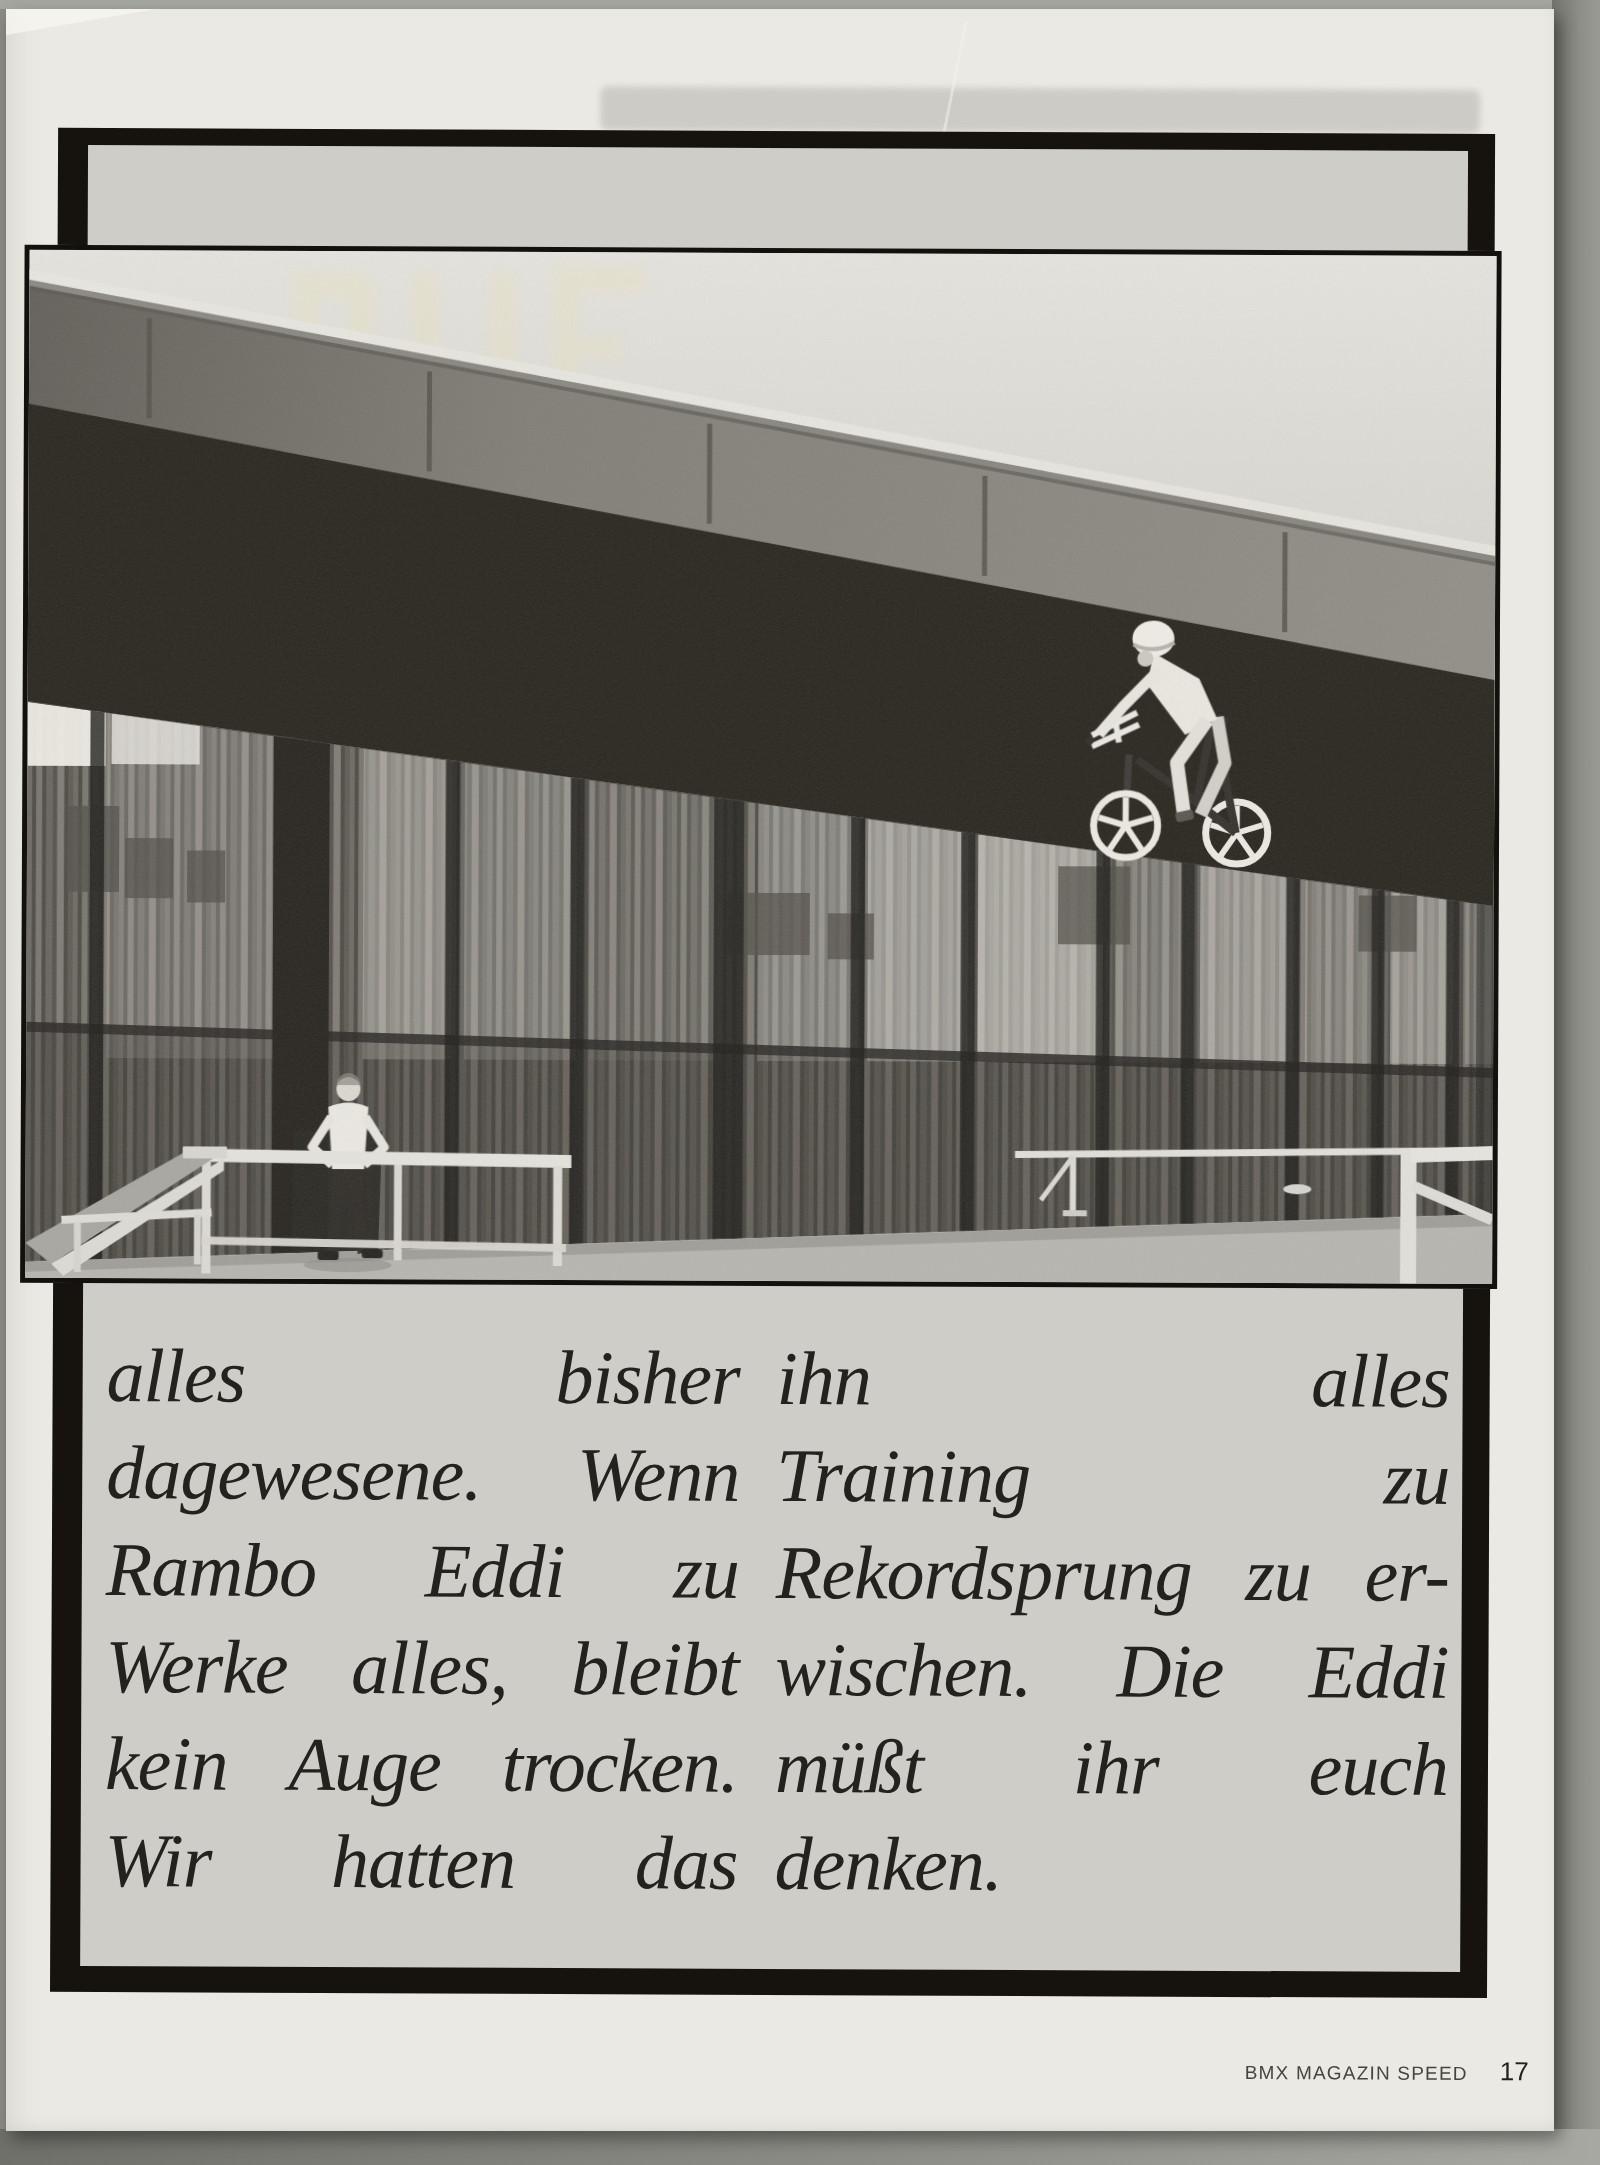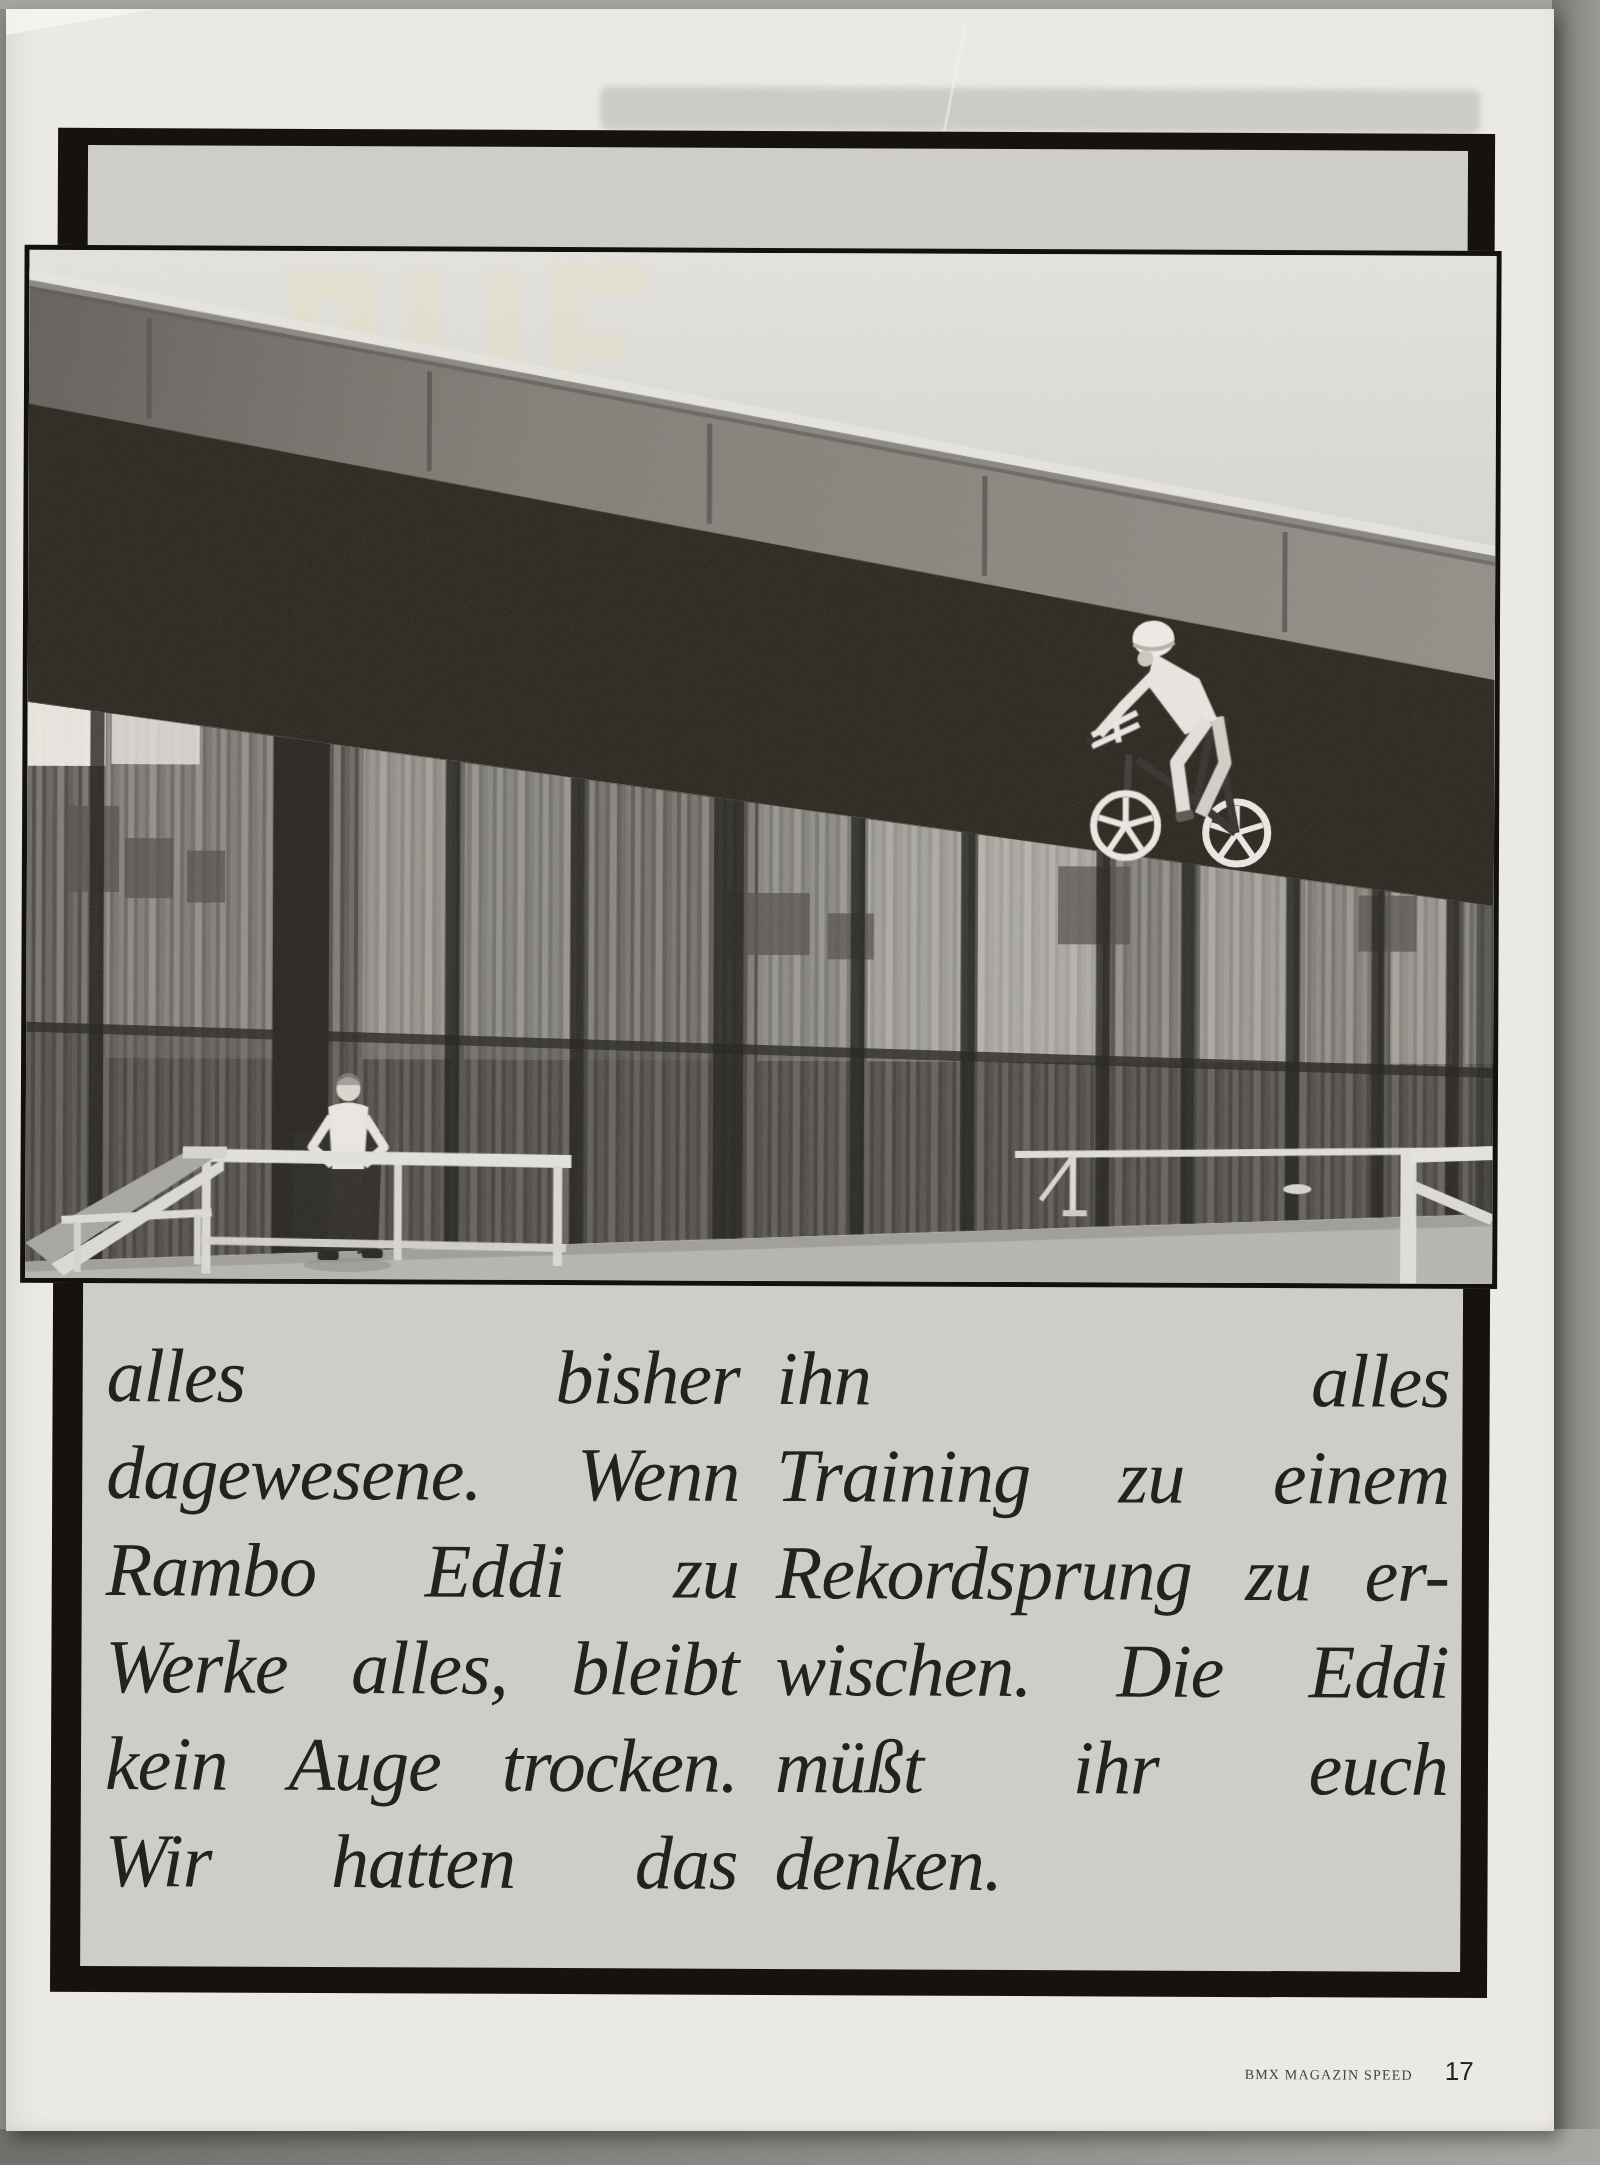--- a/index.html
+++ b/index.html
@@ -43,21 +43,21 @@
   
   .col{position:absolute;top:1187px;color:#24221e;
     font-family:"Liberation Serif", serif;font-style:italic;font-size:76px;letter-spacing:-1px;}
   .col-left{left:24px;width:633px;}
   .col-right{left:694px;width:673px;}
   .line{height:97px;display:flex;justify-content:space-between;align-items:baseline;white-space:nowrap;}
   .line.no-justify{justify-content:flex-start;gap:.3em;}
   
   .footer{position:absolute;left:1253px;top:2050px;display:flex;align-items:baseline;gap:32px;
     font-family:"Liberation Sans", sans-serif;}
-  .footer .mag{font-size:14px;letter-spacing:1.2px;color:#46443f;font-family:Liberation Serif, serif;}
+  .footer .mag{font-size:19px;letter-spacing:1.2px;color:#46443f;}
   .footer .num{font-size:26px;color:#232119;text-align:right;}
 </style>
 </head>
 <body>
 
 <div class="scan-strip-top"></div>
 <div class="scan-strip-right"></div>
 <div class="scan-strip-bottom"></div>
 
 <div class="page">
@@ -100,21 +100,20 @@
         </div>
       </div>
     <div class="col col-right">
         <div class="line">
           <span>ihn</span>
           <span>alles</span>
         </div>
         <div class="line">
           <span>Training</span>
           <span>zu</span>
-          <span>einem</span>
         </div>
         <div class="line">
           <span>Rekordsprung</span>
           <span>zu</span>
           <span>er-</span>
         </div>
         <div class="line">
           <span>wischen.</span>
           <span>Die</span>
           <span>Eddi</span>

